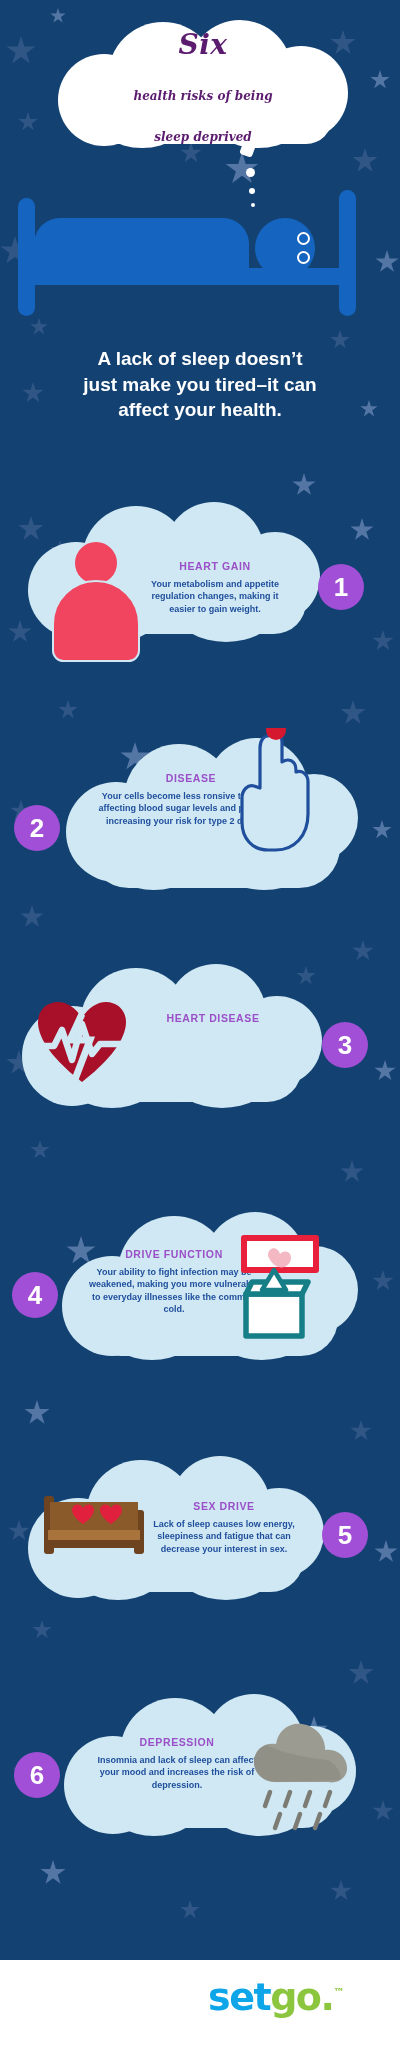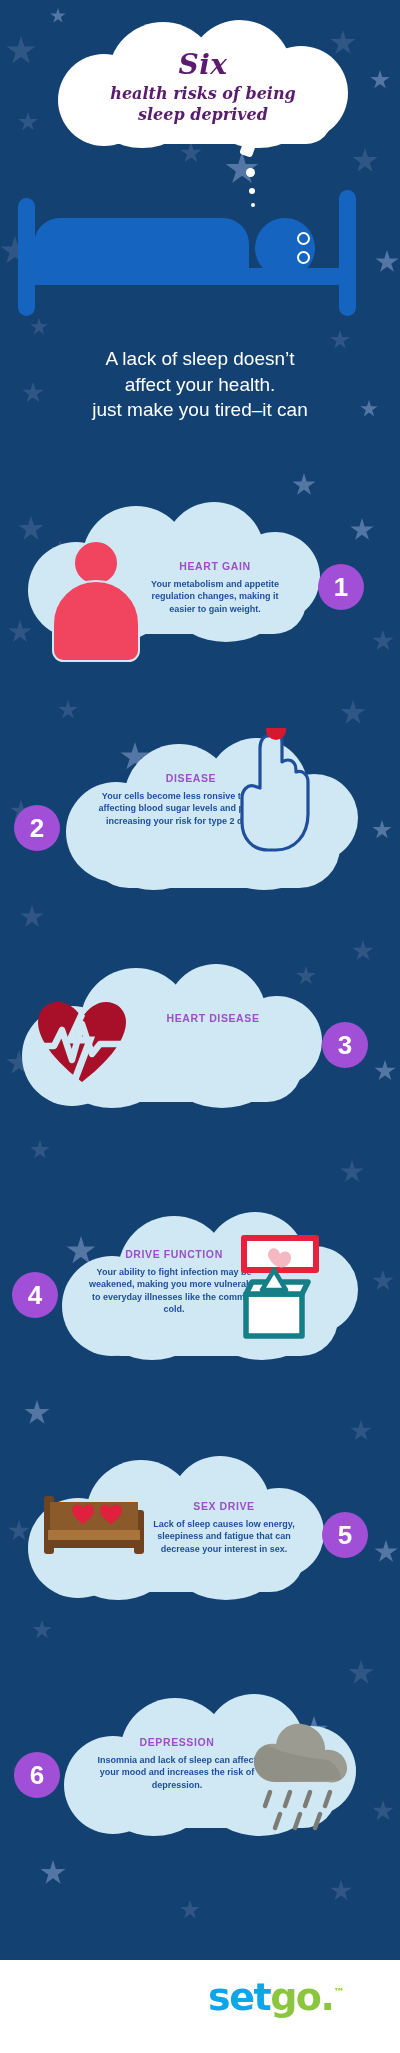--- a/index.html
+++ b/index.html
@@ -22,47 +22,47 @@
   .star.pale { background:#5f7fae; }
 
   
   .cloud { position:absolute; }
   .cloud .lobe { position:absolute; border-radius:50%; background:#ffffff; }
   .cloud .base { position:absolute; border-radius:46px; background:#ffffff; }
 
   #title-cloud { left:58px; top:20px; width:290px; height:130px; }
   #title-text {
     position:absolute; left:58px; top:30px; width:290px; height:115px;
-    display:flex; flex-direction:column; align-items:center; justify-content:center;
+    display:flex; flex-direction:column; align-items:center; justify-content:space-between;
     z-index:6; text-align:center; color:#5b1b6e;
     font-family:"DejaVu Serif", serif; font-style:italic; font-weight:bold;
   }
   #title-main { font-size:28px; letter-spacing:.5px; line-height:1.05; }
-  #title-sub { font-size:16px; line-height:1.25; margin-top:5px; padding:0 8px; }
+  #title-sub { font-size:12px; line-height:1.25; margin-top:5px; padding:0 8px; }
 
   
   .bubble { position:absolute; border-radius:50%; background:#ffffff; }
 
   
   #bed { position:absolute; left:12px; top:150px; width:355px; height:160px; }
   .bedpart { position:absolute; background:#1565C0; }
   #headboard { left:6px; top:48px; width:17px; height:118px; border-radius:9px; }
   #footboard { left:327px; top:40px; width:17px; height:126px; border-radius:9px; }
   #mattress { left:22px; top:68px; width:215px; height:52px; border-radius:26px 26px 0 0; }
   #frame { left:18px; top:118px; width:315px; height:17px; }
   #pillow-head { left:243px; top:68px; width:60px; height:60px; border-radius:50%; }
   .eye { position:absolute; width:13px; height:13px; border-radius:50%; border:2.5px solid #ffffff; background:#1565C0; }
   #eye1 { left:285px; top:82px; }
   #eye2 { left:285px; top:101px; }
 
   
   #intro {
     position:absolute; left:24px; top:346px; width:352px;
     text-align:center; color:#ffffff; font-size:19px; line-height:1.35;
-    font-family:"Liberation Sans", sans-serif; font-weight:400;
+    font-family:"Liberation Sans", sans-serif; font-weight:700;
   }
 
   
   .sec { position:absolute; left:0; width:400px; }
   .sec .cloudbox { position:absolute; }
   .cloudbox .lobe { position:absolute; border-radius:50%; background:#cfe8f3; }
   .cloudbox .base { position:absolute; background:#cfe8f3; border-radius:50px; }
 
   .sec .txt { position:absolute; text-align:center; z-index:5; }
   .sec h3 {
@@ -181,22 +181,22 @@
     <div class="bedpart" id="footboard"></div>
     <div class="bedpart" id="mattress"></div>
     <div class="bedpart" id="pillow-head"></div>
     <div class="bedpart" id="frame"></div>
     <div class="eye" id="eye1"></div>
     <div class="eye" id="eye2"></div>
   </div>
 
   <div id="intro">
     <div>A lack of sleep doesn’t</div>
+    <div>just make you tired–it can</div>
     <div>affect your health.</div>
-    <div>just make you tired–it can</div>
   </div>
 
   <div class="sec" style="top:0;">
     <div class="cloudbox" style="left:28px; top:500px; width:292px; height:145px;">
       <div class="lobe" style="left:0px;   top:42px; width:96px;  height:96px;"></div>
       <div class="lobe" style="left:54px;  top:6px;  width:108px; height:108px;"></div>
       <div class="lobe" style="left:136px; top:2px;  width:100px; height:100px;"></div>
       <div class="lobe" style="left:202px; top:32px; width:90px;  height:90px;"></div>
       <div class="base" style="left:20px;  top:70px; width:258px; height:64px;"></div>
       <div class="lobe" style="left:40px;  top:84px; width:92px;  height:58px;"></div>

